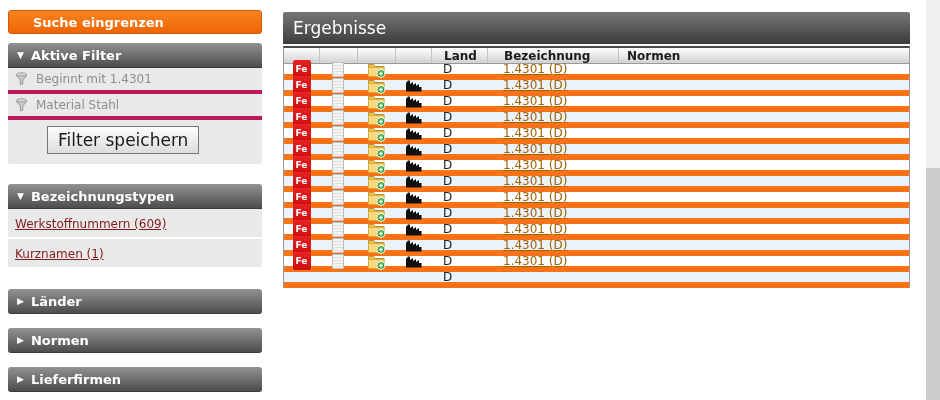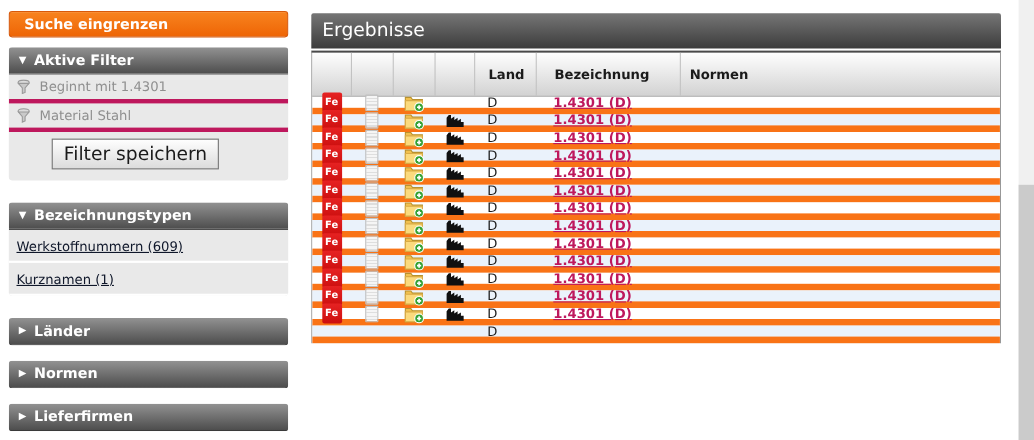--- a/index.html
+++ b/index.html
@@ -11,21 +11,21 @@
     font-size:12px; color:#1a1a1a;
   }
 
   
   .sidebar { position:absolute; left:8px; top:10px; width:254px; }
   .search-box {
     height:24px; line-height:23px;
     background:linear-gradient(#f8831f,#ee6505);
     border:1px solid #d8590a; border-radius:3px;
     color:#fff; font-weight:bold; font-size:13px;
-    padding-left:13px; margin-bottom:9px;
+    padding-left:24px; margin-bottom:9px;
   }
   .panel { margin-bottom:14px; }
   .panel.spaced { margin-bottom:20px; }
   .panel-head {
     height:25px; display:flex; align-items:center;
     background:linear-gradient(#929292,#4d4d4d);
     border-bottom:1px solid #3a3a3a;
     border-radius:3px 3px 0 0;
     color:#fff; font-weight:bold; font-size:13px;
     padding-left:9px;
@@ -38,58 +38,58 @@
     height:26px; padding-left:7px;
     border-bottom:4px solid #be185d; color:#8f8f8f;
   }
   .save-row { padding:6px 0 10px 7px; }
   .save-btn {
     font-family:inherit; font-size:17px; color:#1a1a1a;
     background:linear-gradient(#fefefe,#dcdcdc);
     border:1px solid #767676; padding:3px 10px; cursor:pointer;margin-left:32px;
   }
   .link-row { padding:8px 0 6px 7px; border-bottom:2px solid #ffffff; }
-  .link-row a { color:#0f172a; text-decoration:underline; }
+  .link-row a { color:#7f1d1d; text-decoration:underline; }
 
   
   .main { position:absolute; left:283px; top:12px; width:627px; }
   .results-head {
     height:32px; line-height:32px;
     background:linear-gradient(#767676,#3c3c3c);
     border-radius:2px 2px 0 0;
     color:#fff; font-size:17px; padding-left:10px;
   }
   .tablewrap {
     margin-top:2px;
     border-top:2px solid #4a4a4a;
     border-left:1px solid #989898; border-right:1px solid #989898;
   }
   .thead {
-    display:flex; height:40px; align-items:center;
+    display:flex; height:16px; align-items:center;
     background:linear-gradient(#fefefe,#d2d2d2);
     border-bottom:1px solid #9a9a9a; font-weight:bold;
   }
   .thead .cell { display:flex; align-items:center; }
   .thead .cell + .cell { border-left:1px solid #c2c2c2; }
   .cell { height:100%; }
   .c-fe      { width:35px; }
   .c-doc     { width:38px; }
   .c-folder  { width:38px; }
   .c-factory { width:36px; }
   .c-land    { width:56px;  padding-left:12px; }
   .c-bez     { width:131px; padding-left:16px; }
   .c-norm    { flex:1;      padding-left:8px; }
   .trow {
     display:flex; height:16px; align-items:flex-start;
     border-bottom:6px solid #f97316; background:#fff;
   }
   .trow.alt { background:#eaf2fb; }
   .trow .cell { display:flex; align-items:center; }
   .icon-cell { justify-content:center; }
-  .trow a { color:#be185d; text-decoration:underline;font-weight:bold; }
+  .trow a { color:#a16207; text-decoration:underline; }
 
   .fe-icon {
     width:18px; height:18px; border-radius:2px;
     background:linear-gradient(#e62222,#cc0f0f);
     color:#fff; font-size:9px; font-weight:bold;
     display:flex; align-items:center; justify-content:center;
   }
   .doc-icon {
     width:12px; height:15px; display:inline-block;
     border:1px solid #c0c0c0; border-radius:1px;

